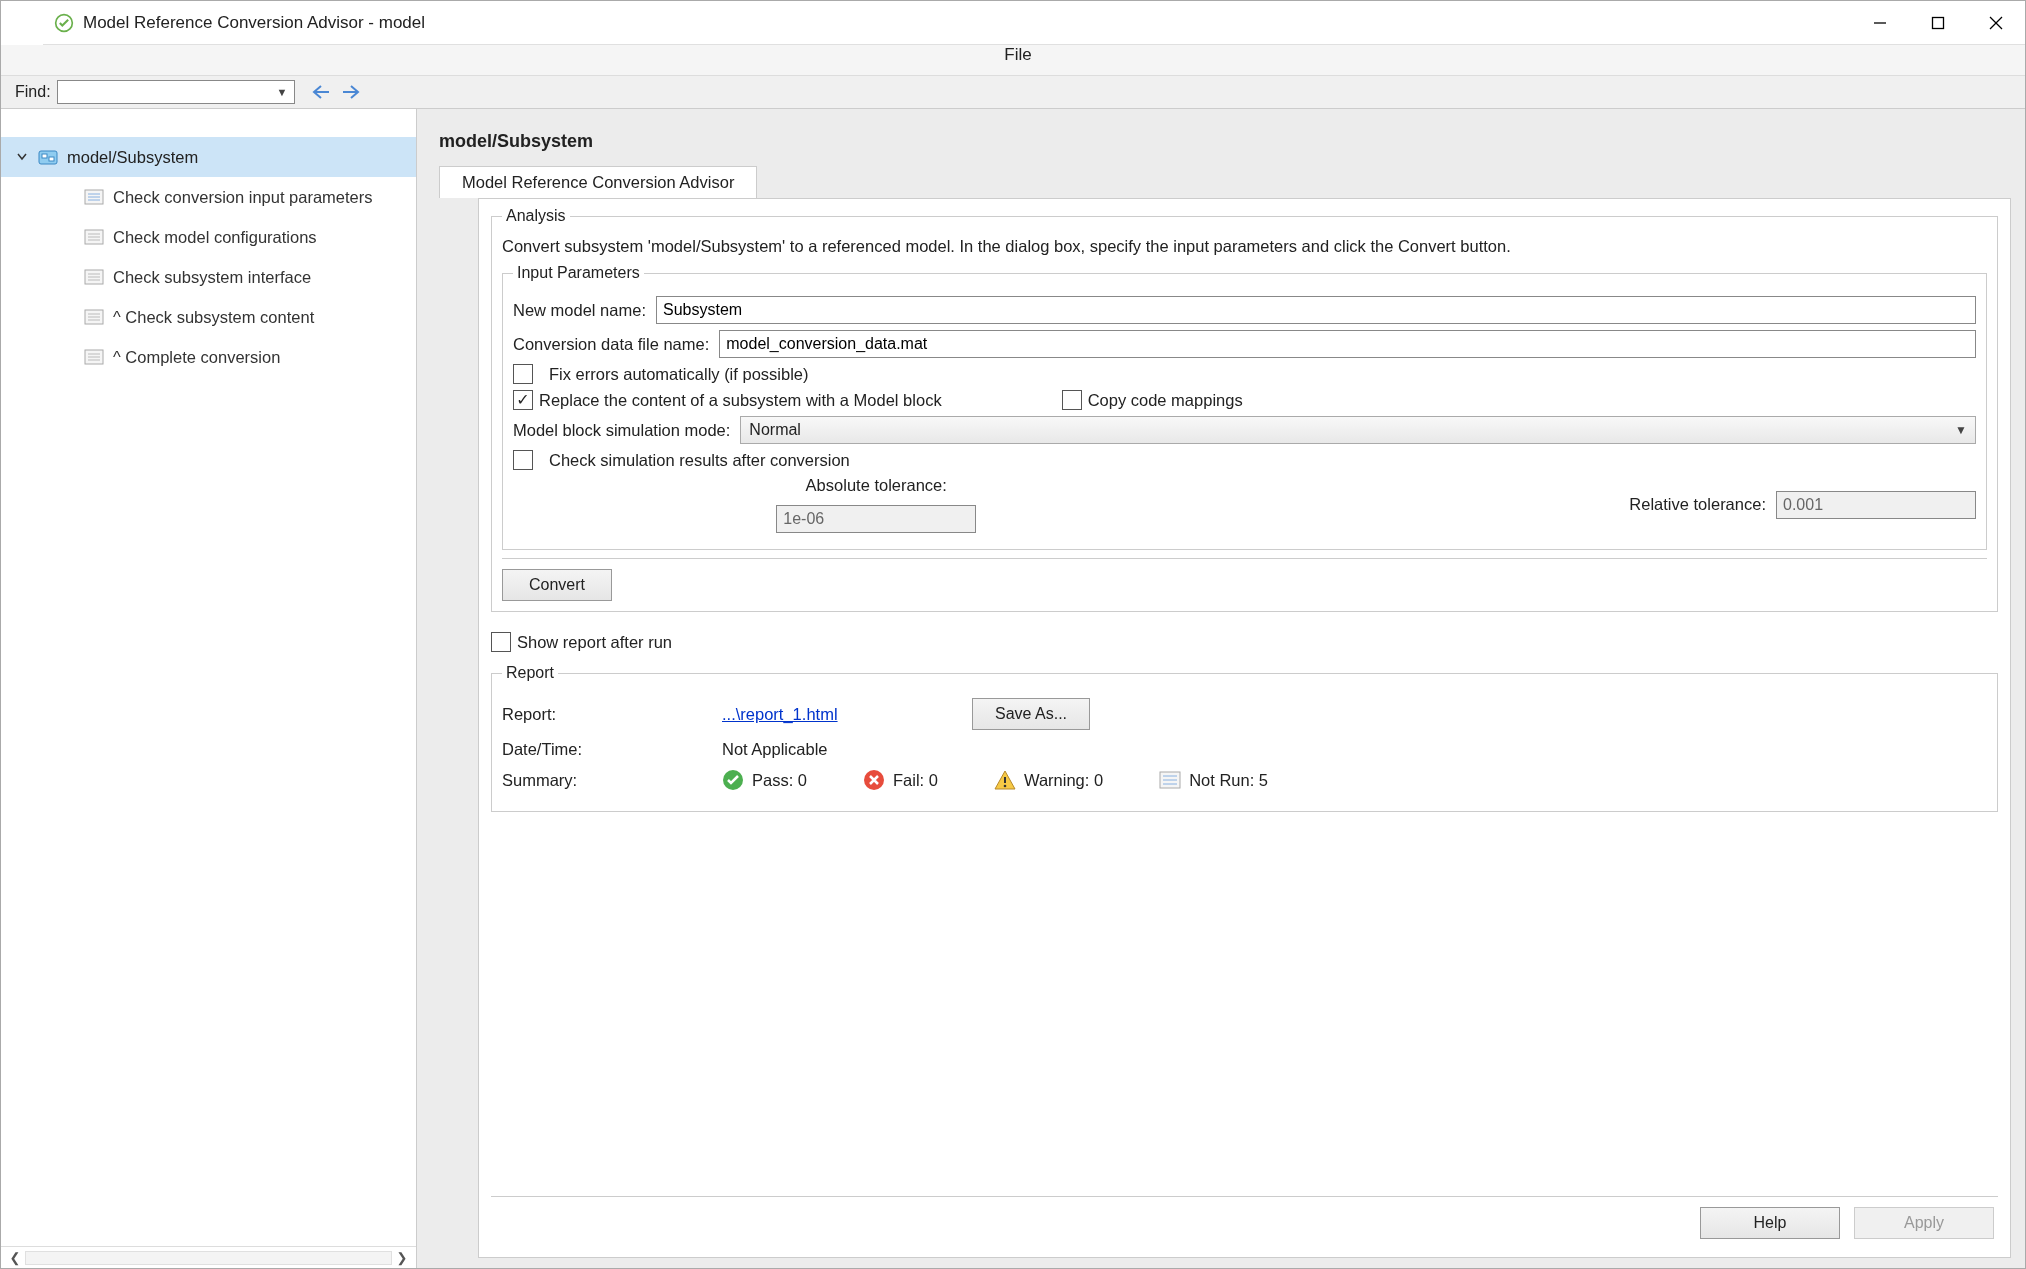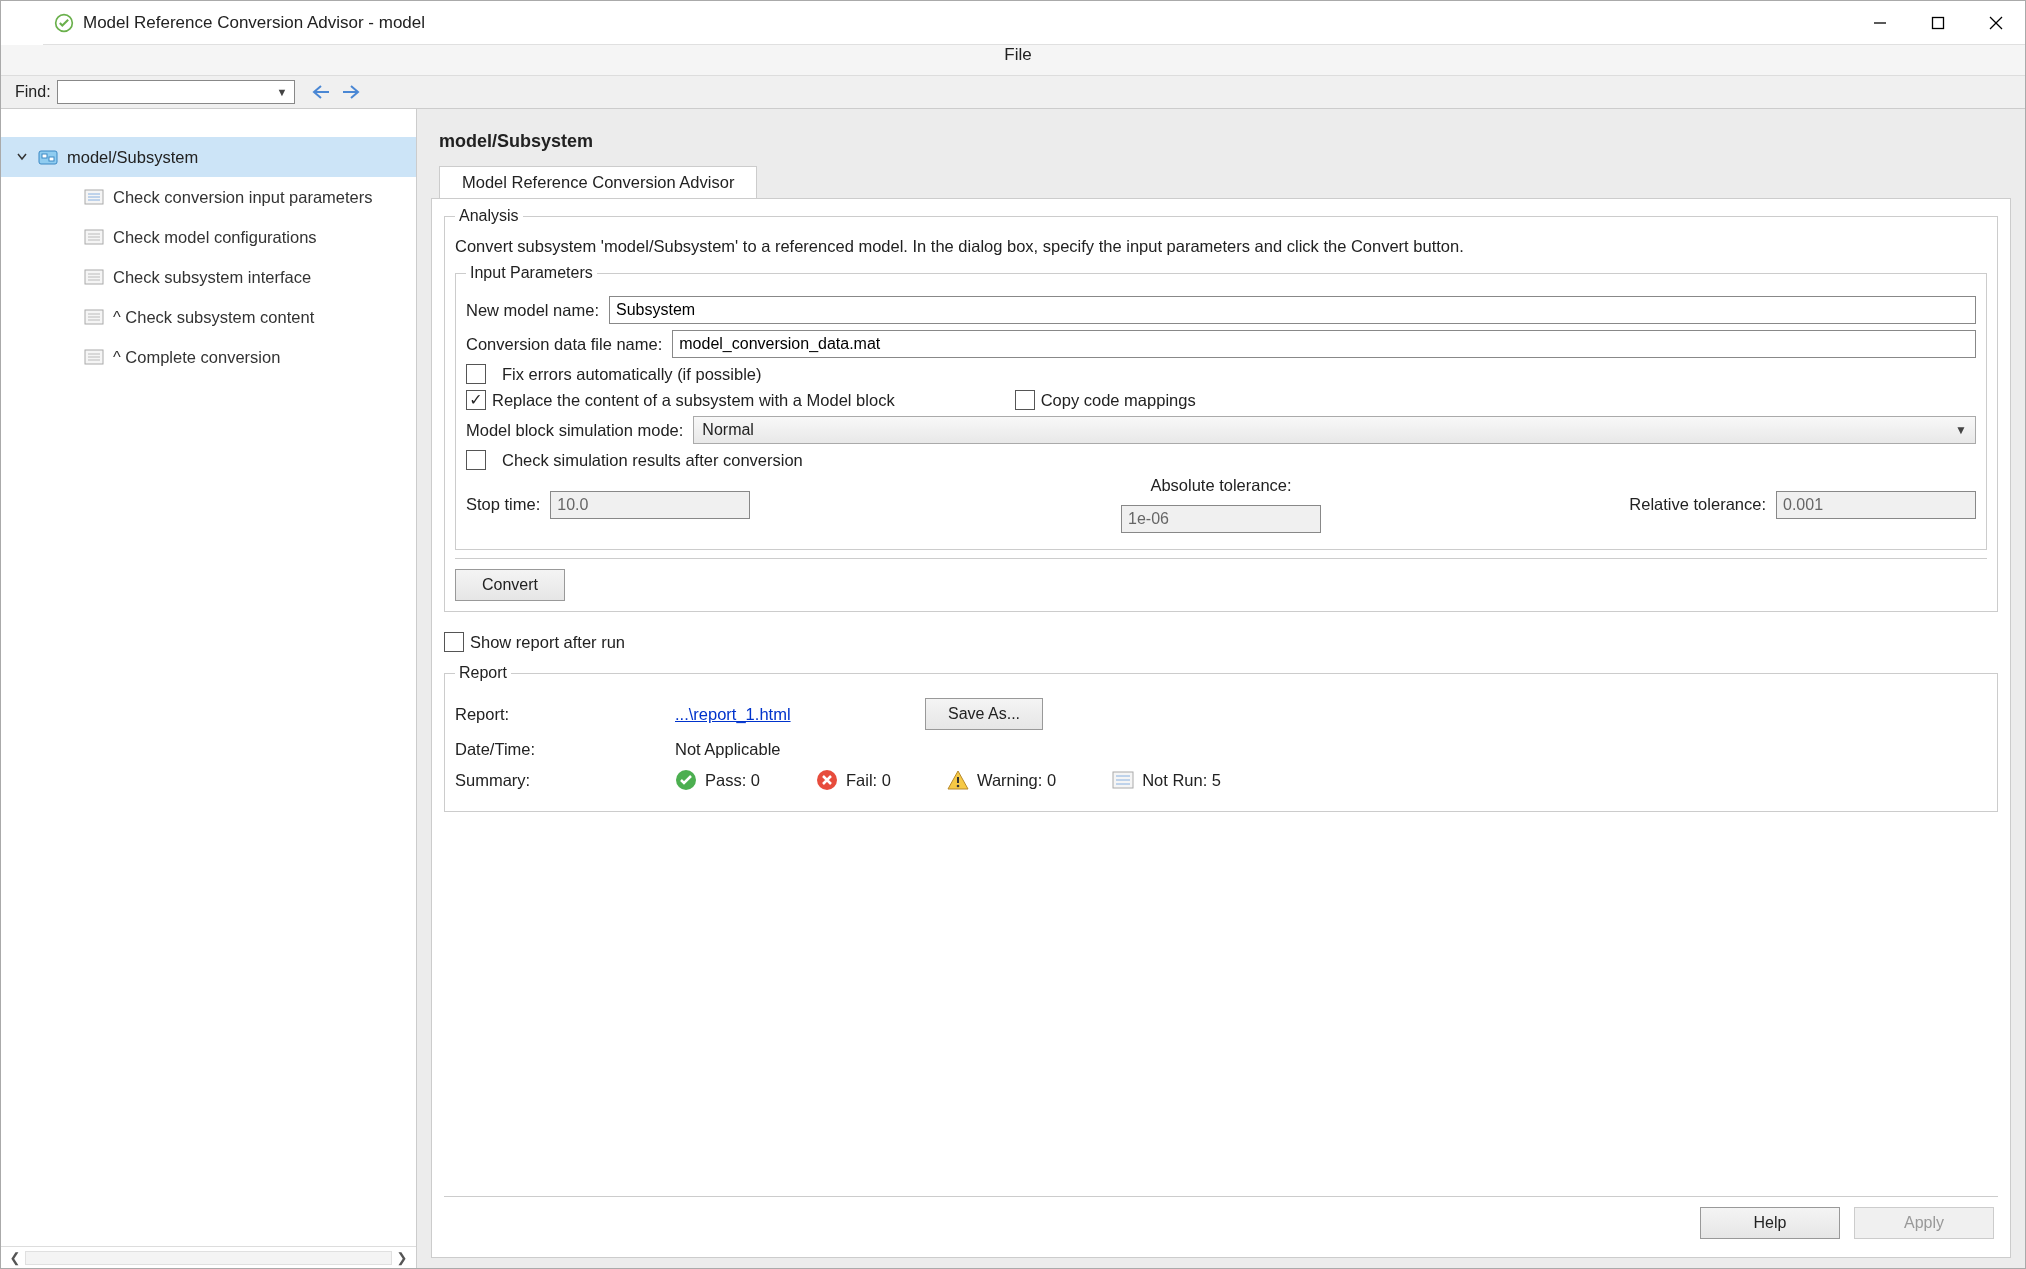--- a/index.html
+++ b/index.html
@@ -152,20 +152,21 @@
 }
 .pane {
   background:#fff;
   border:1px solid #ccc;
   padding: 8px 12px 14px 12px;
   flex:1;
   display:flex;
   flex-direction:column;
   min-height:0;
   overflow:hidden;
+  margin-left:47px;
 }
 fieldset {
   border:1px solid #ccc;
   padding: 8px 10px 10px 10px;
   margin-bottom: 8px;
 }
 legend { font-size:16px; padding: 0 4px; }
 .desc { font-size:16.5px; margin: 4px 0 8px 0; }
 .form-row { display:flex; align-items:center; gap:10px; margin: 6px 0; font-size:16.5px; }
 .form-row label { white-space:nowrap; }
@@ -392,24 +393,20 @@
               <div class="sel">
                 <span>Normal</span>
                 <span class="caret">▼</span>
               </div>
             </div>
             <div class="form-row">
               <span class="cbx"></span>
               <span>Check simulation results after conversion</span>
             </div>
             <div class="form-row three-col">
-              <div class="grp">
-                <label>Stop time:</label>
-                <input class="text-in disabled" disabled="" value="10.0" style="">
-              </div>
               <div class="grp" style="justify-content:flex-end;flex-direction:column;">
                 <label>Absolute tolerance:</label>
                 <input class="text-in disabled" disabled="" value="1e-06" style="">
               </div>
               <div class="grp" style="justify-content:flex-end;">
                 <label>Relative tolerance:</label>
                 <input class="text-in disabled" disabled="" value="0.001" style="">
               </div>
             </div>
           </fieldset>

